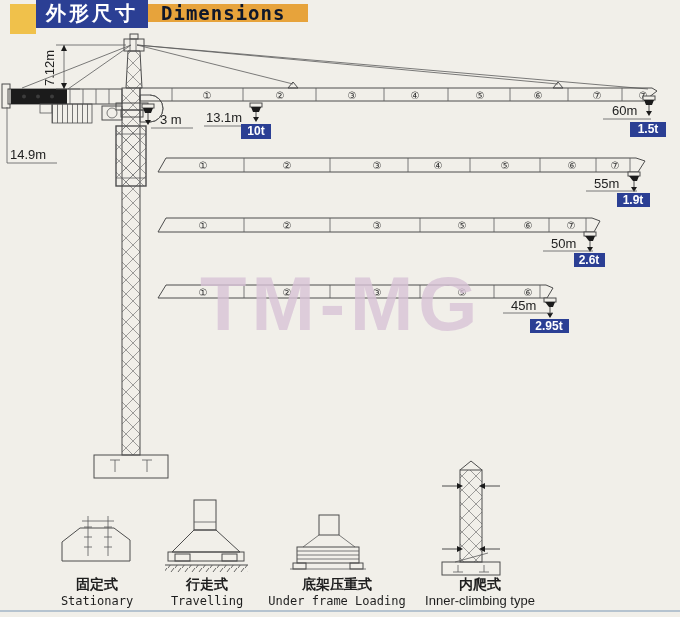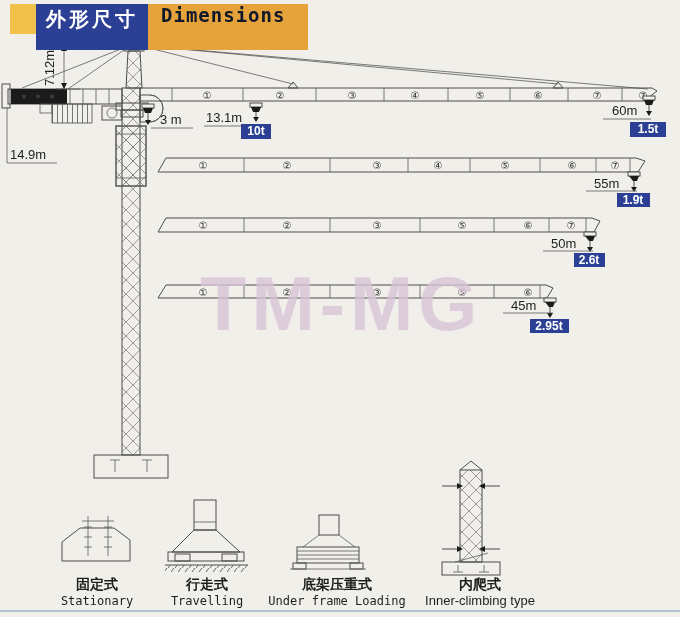--- a/index.html
+++ b/index.html
@@ -1,21 +1,21 @@
 <!DOCTYPE html>
 <html><head>
 <meta charset="utf-8">
 <style>
   html,body{margin:0;padding:0;}
   .stage{position:relative;width:680px;height:617px;background:#f1efe9;overflow:hidden;
          font-family:"Liberation Sans",sans-serif;}
   
   .titlebar{position:absolute;left:10px;top:4px;display:flex;height:30px;z-index:6;}
   .gold{width:26px;height:30px;background:#f0c14b;}
-  .orange{height:46px;background:#e7a33b;display:flex;width:272px;}
+  .orange{height:18px;background:#e7a33b;display:flex;align-items:center;width:272px;}
   .bluebox{background:#2b3f94;color:#fff;font-weight:bold;font-size:20px;
            padding:3px 10px 3px 10px;letter-spacing:3px;line-height:24px;}
   .dim-title{color:#0f172a;font-family:"DejaVu Sans Mono",monospace;font-weight:bold;
              font-size:19px;margin-left:13px;letter-spacing:1px;}
   
   .watermark{position:absolute;left:200px;top:260px;z-index:5;pointer-events:none;
              font-size:76px;font-weight:bold;color:#d8c3d7;opacity:.78;letter-spacing:5px;
              font-family:"Liberation Sans",sans-serif;}
   svg{position:absolute;left:0;top:0;}
   svg text{font-family:"Liberation Sans",sans-serif;}

